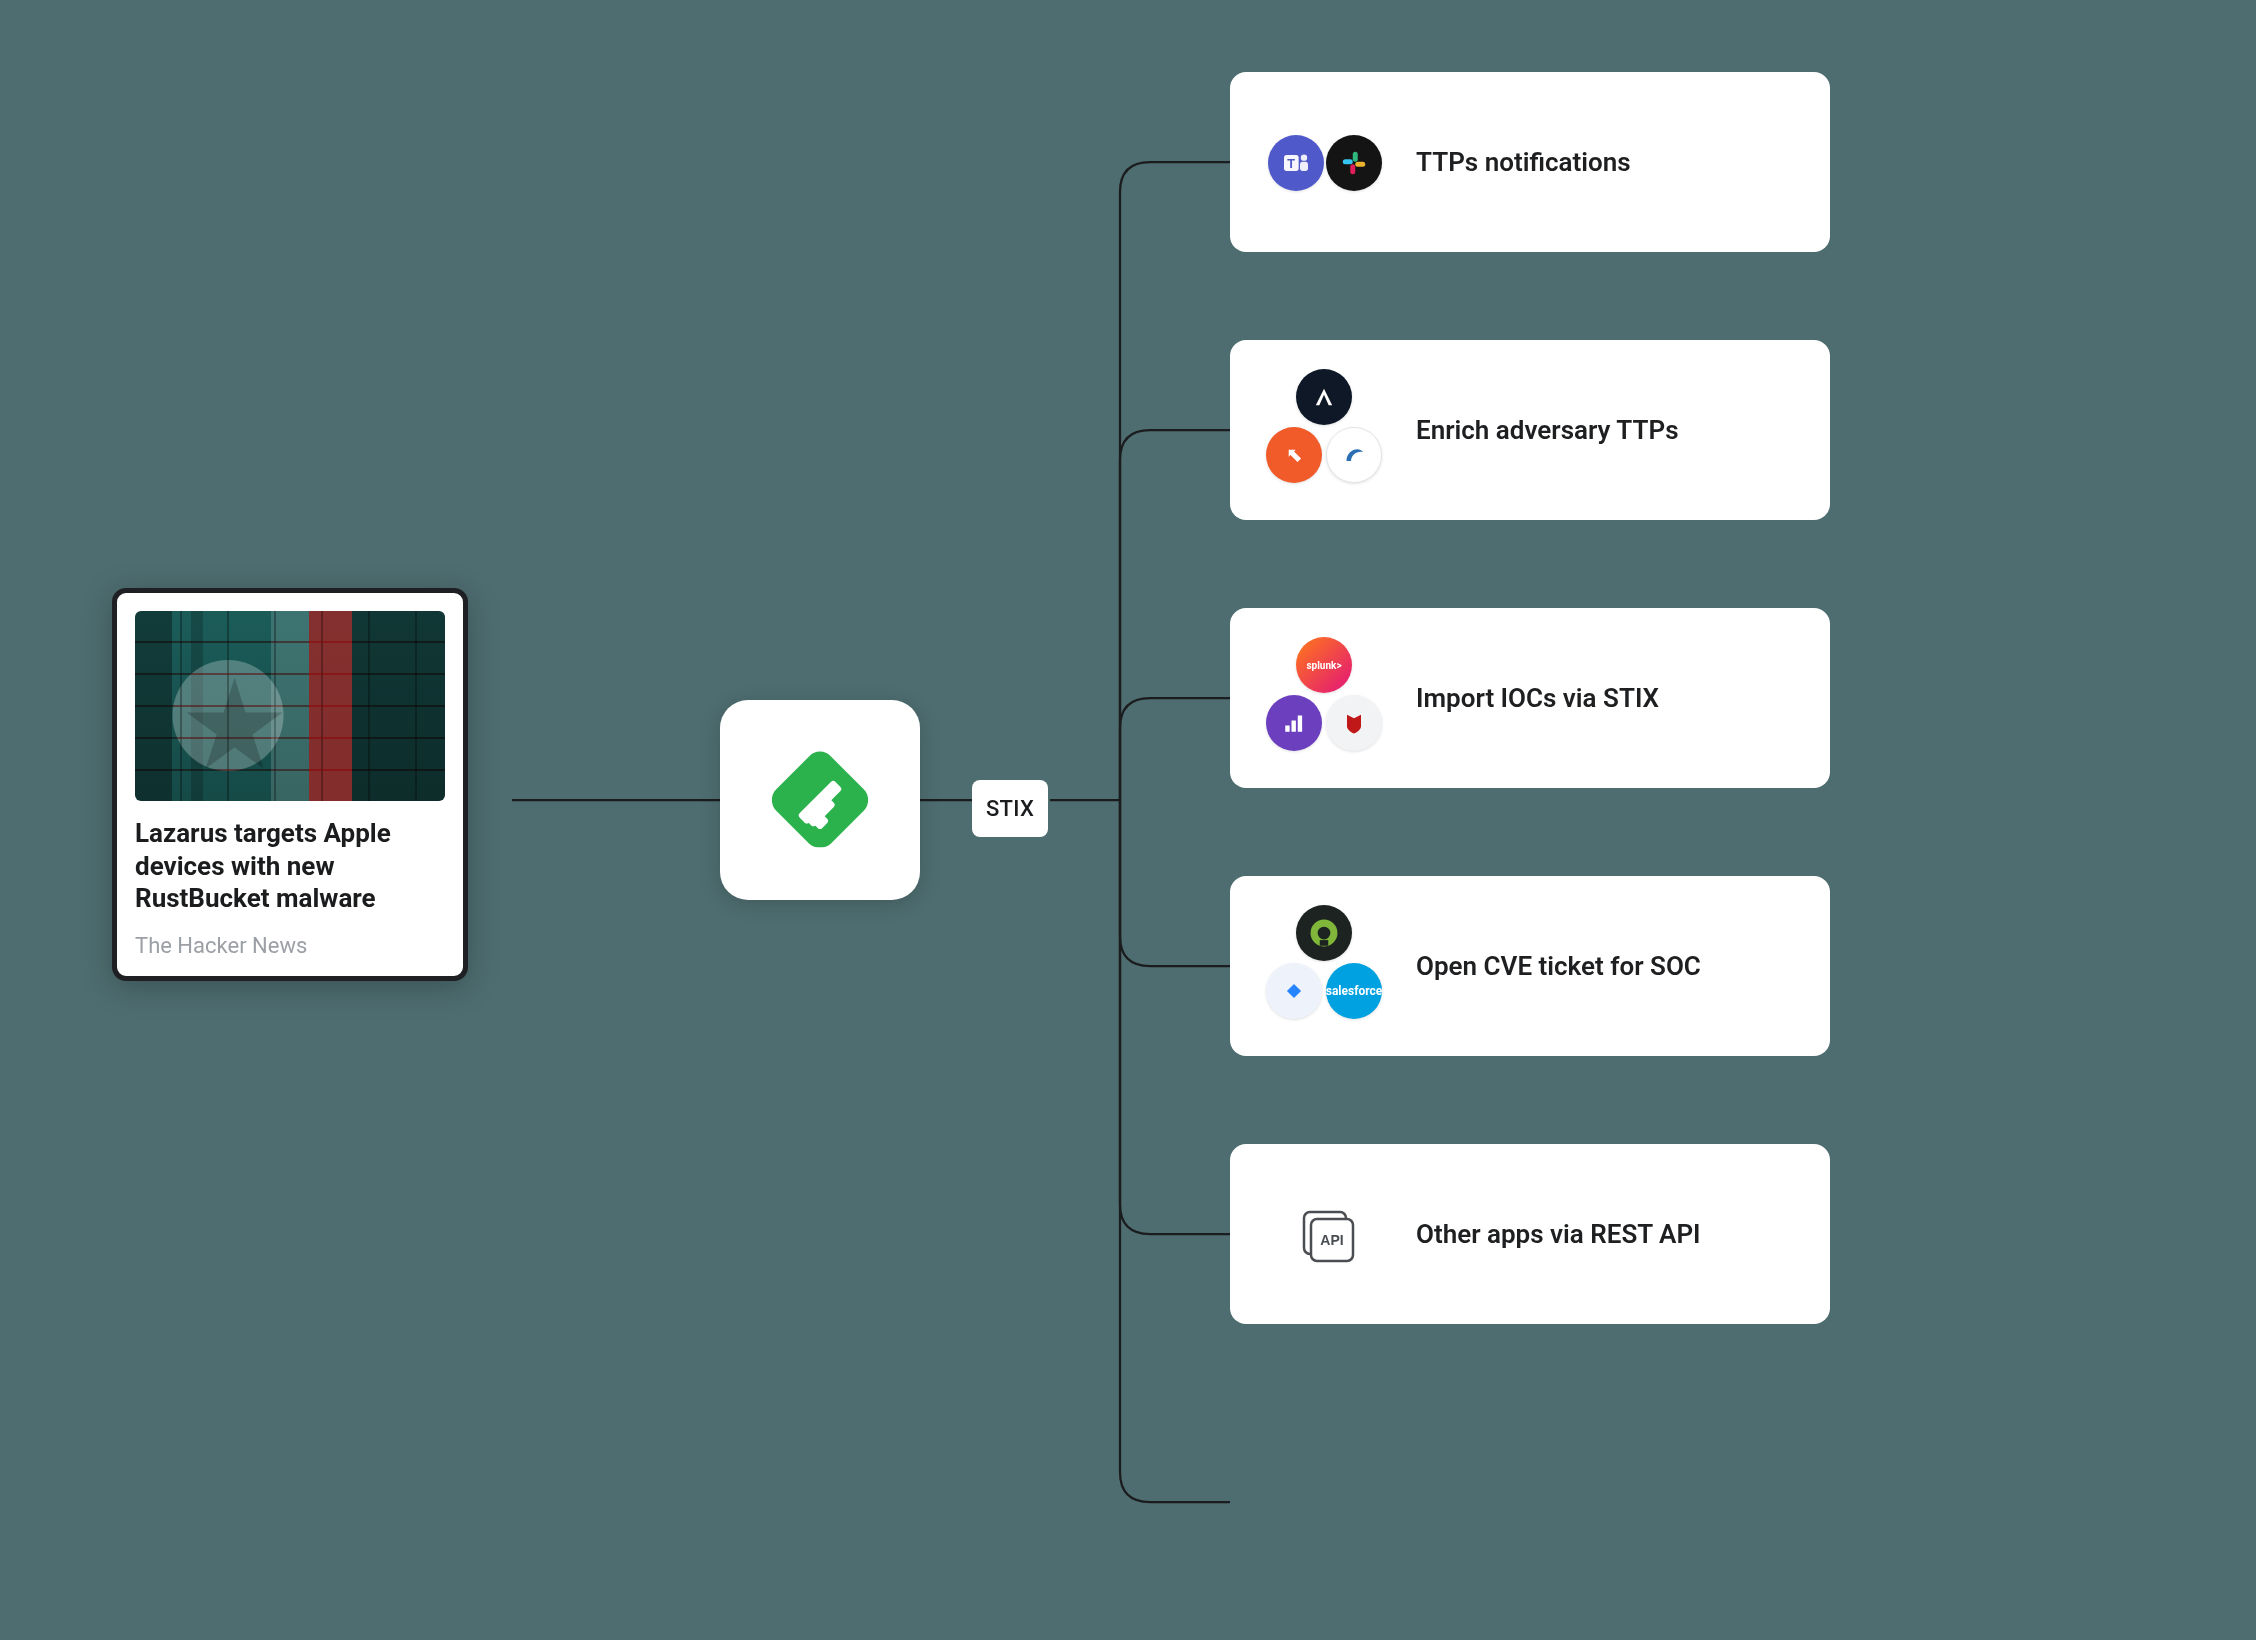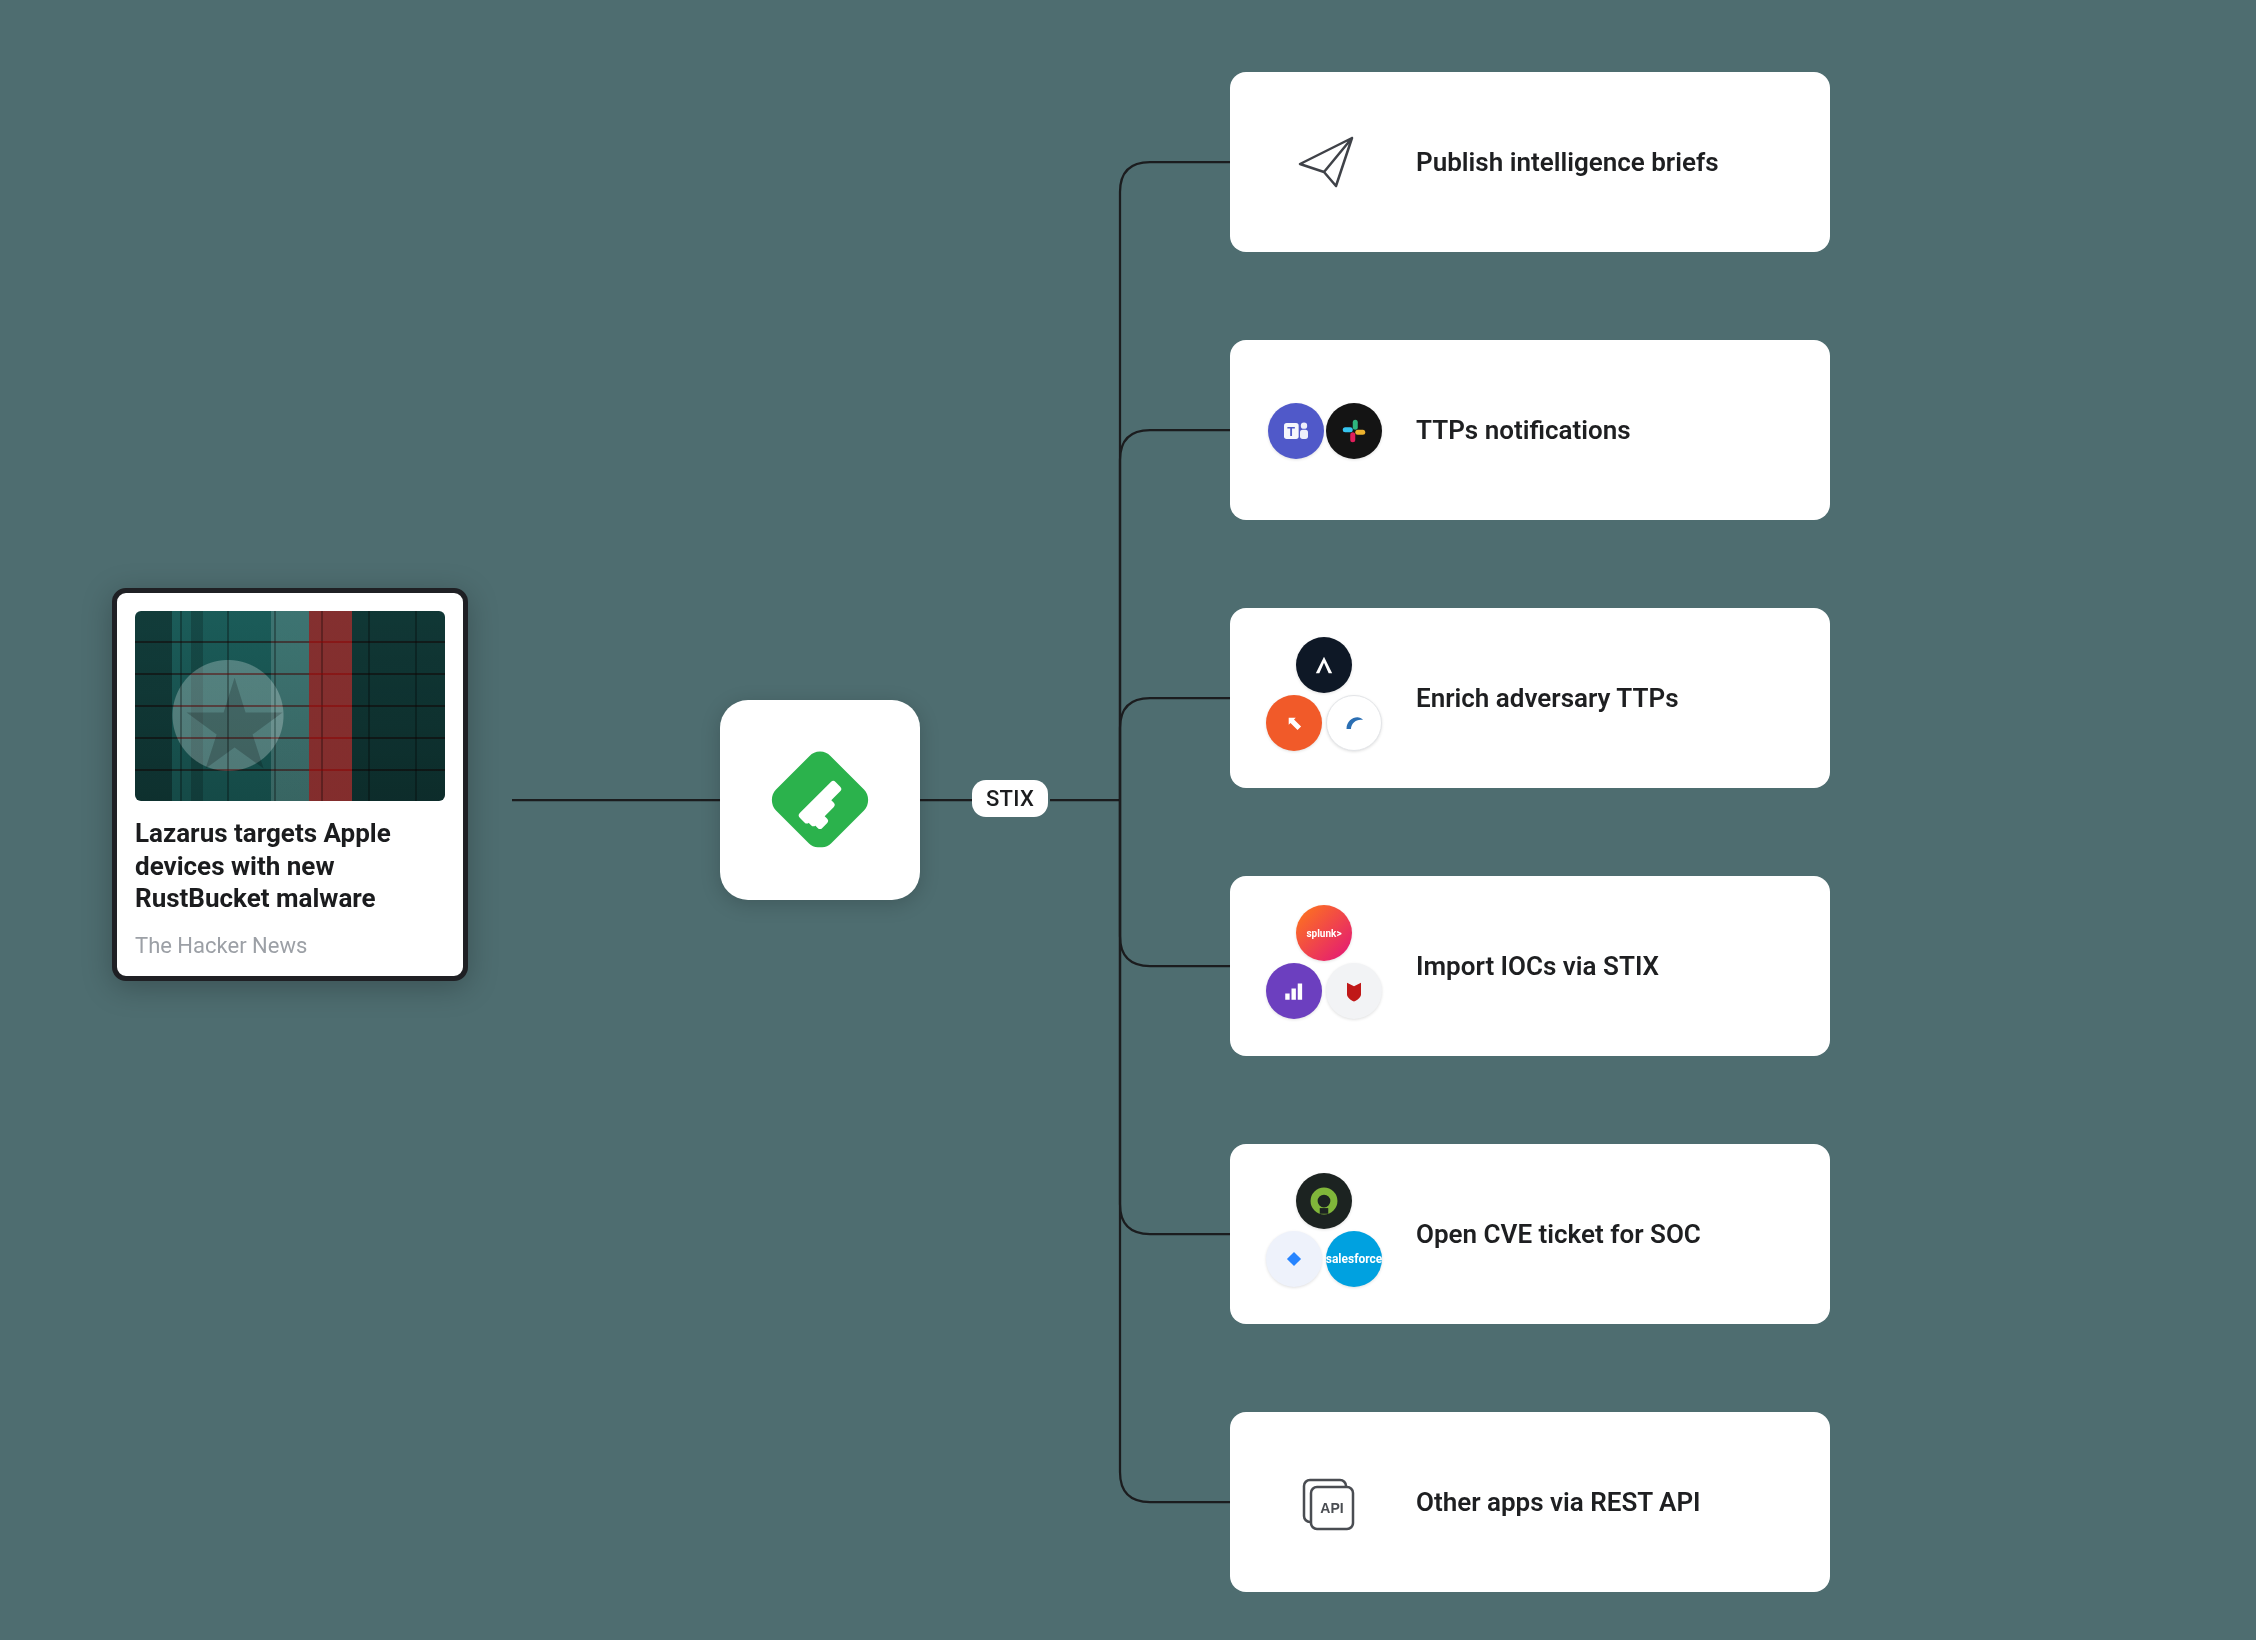--- a/index.html
+++ b/index.html
@@ -85,23 +85,23 @@
   }
   .feedly-logo {
     width: 110px;
     height: 110px;
   }
   
   .stix-badge {
     position: absolute;
     left: 972px;
     top: 780px;
-    padding: 6px 14px;
+    padding: 16px 14px;
     background: #fff;
-    border-radius: 14px;
+    border-radius: 8px;
     font-size: 22px;
     font-weight: 500;
     color: #1b1c1e;
     letter-spacing: .3px;
     text-align: center;
   }
   
   .integrations {
     position: absolute;
     left: 1230px;
@@ -203,28 +203,20 @@
       <rect x="44" y="63" width="12" height="12" rx="3" fill="#fff" transform="rotate(45 50 69)"></rect>
       <rect x="44" y="46" width="12" height="29" rx="3" fill="#fff" transform="rotate(45 50 60.5)"></rect>
       <rect x="44" y="29" width="12" height="46" rx="3" fill="#fff" transform="rotate(45 50 52)"></rect>
     </svg>
   </div>
 
   <div class="stix-badge">STIX</div>
 
   <div class="integrations">
 
-    <div class="integ-card">
-      <div class="integ-icons">
-        <svg class="paper-plane" viewBox="0 0 60 60">
-          <path d="M4 32 L56 6 L40 54 L28 40 L4 32 Z M28 40 L56 6" fill="none" stroke="#3f4248" stroke-width="2.5" stroke-linejoin="round" stroke-linecap="round"></path>
-        </svg>
-      </div>
-      <div class="integ-label">Publish intelligence briefs</div>
-    </div>
 
     <div class="integ-card">
       <div class="integ-icons">
         <div class="pill" style="left:12px; top:38px; background:#5059c9;">
           <svg viewBox="0 0 24 24" width="32" height="32">
               <rect x="3" y="6" width="11" height="12" rx="2" fill="#fff" opacity=".95"></rect>
               <text x="8.4" y="15.8" font-size="9.5" font-family="Arial" fill="#5059c9" text-anchor="middle" font-weight="700">T</text>
               <circle cx="18" cy="8" r="2.4" fill="#fff" opacity=".9"></circle>
               <rect x="15" y="11" width="6" height="7" rx="2" fill="#fff" opacity=".9"></rect>
             </svg>

